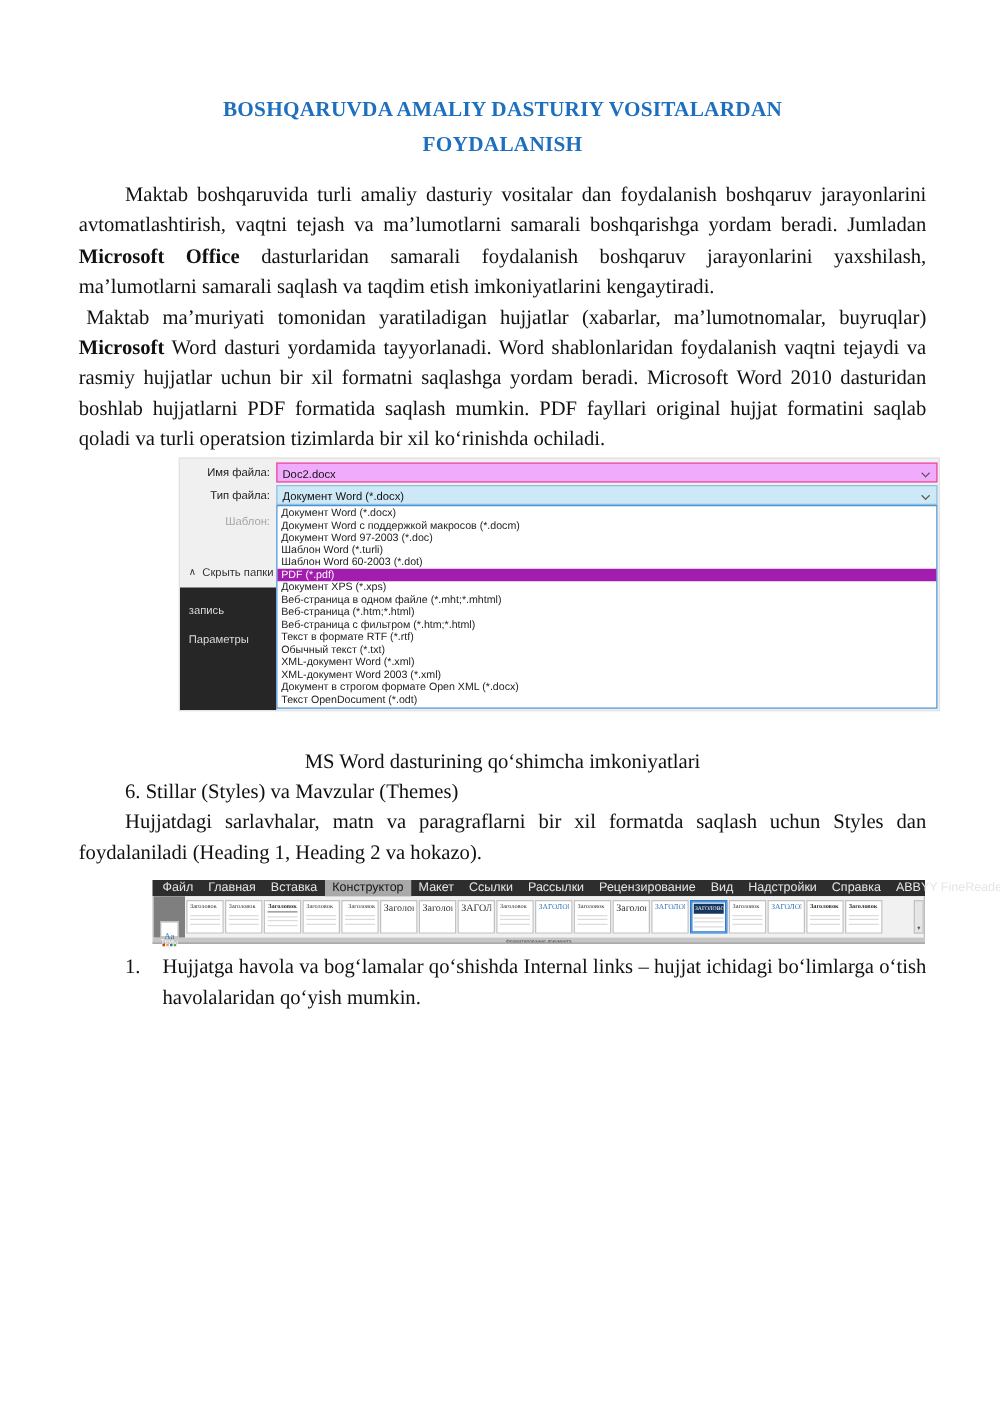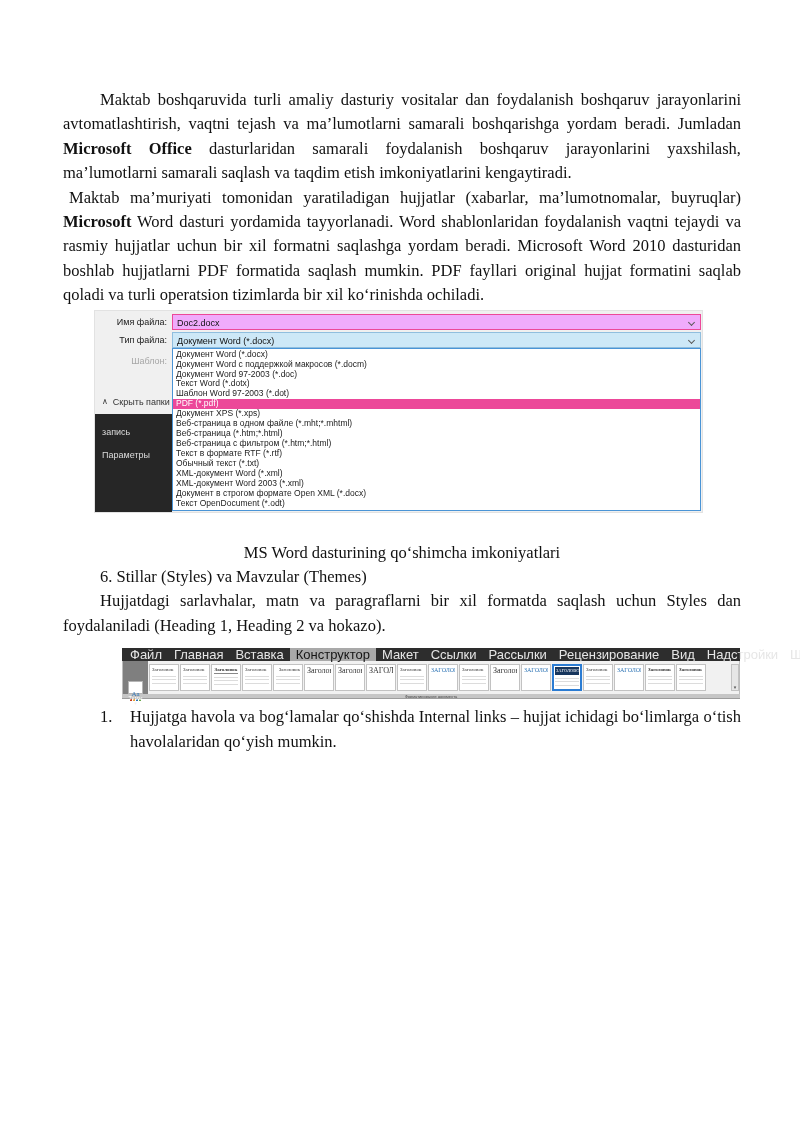--- a/index.html
+++ b/index.html
@@ -14,48 +14,48 @@
   .p2 { text-indent:6px; }
   .para .bold { font-weight:bold; }
   .subtitle { margin-top:28px; font-size:16.5px; line-height:24.4px; text-align:center; }
   .item1 { font-size:16.5px; line-height:24.4px; text-indent:37px; }
   .p3, .p4 { text-indent:37px; }
   .num-item { display:flex; margin-top:6px; }
   .num-cell { flex:none; margin-left:37px; width:30px; font-size:16.5px; line-height:24.4px; }
   .num-text { flex:1; font-size:16.5px; line-height:24.4px; text-align:justify; }
 
   
-  .dialog { position:relative; width:609px; height:203px; margin:2px 0 0 31px;
+  .dialog { position:relative; width:609px; height:203px; margin:2px 0 0 80px;
             background:#f0f0f0; font-family:"Liberation Sans", sans-serif; border:1px solid #e2e2e2; }
   .dlg-label { position:absolute; left:0; width:72px; text-align:right; font-size:9px; color:#1a1a1a; white-space:nowrap; }
   .lbl-filename { top:6px; }
   .lbl-filetype { top:24px; }
   .lbl-authors { top:45px; color:#a6a6a6; }
   .dlg-field { position:absolute; left:77px; right:1px; height:16px; font-size:9px; line-height:14px;
                padding:1px 14px 1px 4px; white-space:nowrap; overflow:hidden; }
   .field-filename { top:3px; background:#f0abfc; border:1px solid #ec4899; }
   .field-filetype { top:21px; background:#cde8f7; border:1px solid #90bede; }
   .chev { position:absolute; right:6px; top:5px; width:5px; height:5px;
           border-right:1px solid #5a5a5a; border-bottom:1px solid #5a5a5a; transform:rotate(45deg); }
   .hide-folders { position:absolute; left:7px; top:86px; display:flex; align-items:center; gap:5px;
                   font-size:9px; color:#333; }
   .chev-up { font-size:8px; color:#333; }
   .dark-panel { position:absolute; left:0; top:103px; width:77px; bottom:0; background:#262626; padding-top:12px; }
   .side-item { color:#dcdcdc; font-size:9px; padding:0 0 0 7px; height:23px; line-height:12px; }
   .type-list { position:absolute; left:77px; right:1px; top:37px; bottom:1px; background:#fff;
                border:1px solid #4a94d6; display:flex; flex-direction:column; padding:1px 0; z-index:2; }
   .opt { flex:1; font-size:8.5px; line-height:9.4px; padding-left:3px; color:#222;
          white-space:nowrap; overflow:hidden; }
-  .opt.selected { background:#ec4899; color:#fff; }
+  .opt.selected { background:#a21caf; color:#fff; }
 
   
   .ribbon { width:618px; margin:10px 0 0 59px; font-family:"Liberation Sans", sans-serif; }
   .tabbar { height:13px; background:#2d2d2d; display:flex; align-items:stretch; padding-left:2px; }
   .tabs { display:flex; }
-  .tab { color:#e6e6e6; font-size:13px; line-height:13px; padding:0 6px; white-space:nowrap; }
+  .tab { color:#e6e6e6; font-size:10px; line-height:13px; padding:0 6px; white-space:nowrap; }
   .tab.active { background:#a9a9a9; color:#151515; }
   .tellme { display:flex; align-items:center; gap:3px; margin-left:10px; color:#dedede; font-size:7.5px; white-space:nowrap; }
   .gallery { height:33px; background:#f1f1f1; display:flex; align-items:center; border-left:1px solid #bdbdbd; border-right:1px solid #bdbdbd; }
   .themes { width:25px; height:33px; background:#7f7f7f; flex:none; display:flex; flex-direction:column; align-items:center; padding-top:20px; }
   .aa-card { width:15px; height:13px; background:#fff; border:1px solid #b5b5b5; text-align:center; }
   .aa-card span { font-size:7px; line-height:9px; color:#2e74b5; font-family:"Liberation Serif", serif; }
   .dots { display:flex; gap:1px; justify-content:center; margin-top:-1px; }
   .dots i { width:2px; height:2px; display:block; }
   .dots i:nth-child(1){ background:#c63b1f; } .dots i:nth-child(2){ background:#e8a33d; }
   .dots i:nth-child(3){ background:#2e74b5; } .dots i:nth-child(4){ background:#69a74a; }
@@ -78,20 +78,24 @@
              display:flex; flex-direction:column; justify-content:flex-end; align-items:center;
              font-size:5px; line-height:6px; color:#555; }
   .groupbar { height:5px; background:#c6c6c6; border-bottom:1px solid #9d9d9d; text-align:center;
               font-size:4px; line-height:5px; color:#454545; overflow:hidden; }
 </style>
 </head>
 <body>
 
 <div class="page">
 
+  <h1 class="title">
+    <span>BOSHQARUVDA AMALIY DASTURIY VOSITALARDAN</span><br>
+    <span>FOYDALANISH</span>
+  </h1>
 
   <p class="para p1">
     
   <span>Maktab boshqaruvida turli amaliy dasturiy vositalar dan foydalanish boshqaruv jarayonlarini avtomatlashtirish, vaqtni tejash va ma’lumotlarni samarali boshqarishga yordam beradi. Jumladan </span><span class="bold">Microsoft Office</span><span> dasturlaridan samarali foydalanish boshqaruv jarayonlarini yaxshilash, ma’lumotlarni samarali saqlash va taqdim etish imkoniyatlarini kengaytiradi.</span></p>
 
   <p class="para p2">
     
   <span>Maktab ma’muriyati tomonidan yaratiladigan hujjatlar (xabarlar, ma’lumotnomalar, buyruqlar) </span><span class="bold">Microsoft</span><span> Word dasturi yordamida tayyorlanadi. Word shablonlaridan foydalanish vaqtni tejaydi va rasmiy hujjatlar uchun bir xil formatni saqlashga yordam beradi. Microsoft Word 2010 dasturidan boshlab hujjatlarni PDF formatida saqlash mumkin. PDF fayllari original hujjat formatini saqlab qoladi va turli operatsion tizimlarda bir xil ko‘rinishda ochiladi.</span></p>
 
   <div class="dialog">
@@ -116,22 +120,22 @@
 
     <div class="side-item">запись</div>
         <div class="side-item">Параметры</div>
       </div>
 
     <div class="type-list">
 
     <div class="opt">Документ Word (*.docx)</div>
         <div class="opt">Документ Word с поддержкой макросов (*.docm)</div>
         <div class="opt">Документ Word 97-2003 (*.doc)</div>
-        <div class="opt">Текст Word (*.dotx)</div>
-        <div class="opt">Шаблон Word 97-2003 (*.dot)</div>
+        <div class="opt">Шаблон Word (*.turli)</div>
+        <div class="opt">Шаблон Word 60-2003 (*.dot)</div>
         <div class="opt selected">PDF (*.pdf)</div>
         <div class="opt">Документ XPS (*.xps)</div>
         <div class="opt">Веб-страница в одном файле (*.mht;*.mhtml)</div>
         <div class="opt">Веб-страница (*.htm;*.html)</div>
         <div class="opt">Веб-страница с фильтром (*.htm;*.html)</div>
         <div class="opt">Текст в формате RTF (*.rtf)</div>
         <div class="opt">Обычный текст (*.txt)</div>
         <div class="opt">XML-документ Word (*.xml)</div>
         <div class="opt">XML-документ Word 2003 (*.xml)</div>
         <div class="opt">Документ в строгом формате Open XML (*.docx)</div>
@@ -150,21 +154,21 @@
       <span class="tab">Файл</span>
           <span class="tab">Главная</span>
           <span class="tab">Вставка</span>
           <span class="tab active">Конструктор</span>
           <span class="tab">Макет</span>
           <span class="tab">Ссылки</span>
           <span class="tab">Рассылки</span>
           <span class="tab">Рецензирование</span>
           <span class="tab">Вид</span>
           <span class="tab">Надстройки</span>
-          <span class="tab">Шаблон</span>
+          <span class="tab">Справка</span>
           <span class="tab">ABBYY FineReader 11</span>
           <span class="tab">Acrobat</span>
         </div>
       <div class="tellme">
         <svg width="7" height="9" viewBox="0 0 7 9">
           <circle cx="3.5" cy="3.2" r="2.6" fill="none" stroke="#dedede" stroke-width="0.8"></circle>
           <rect x="2.5" y="6" width="2" height="2.2" fill="#dedede"></rect>
         </svg>
         <span>Что вы хотите сделать?</span>
       </div>

